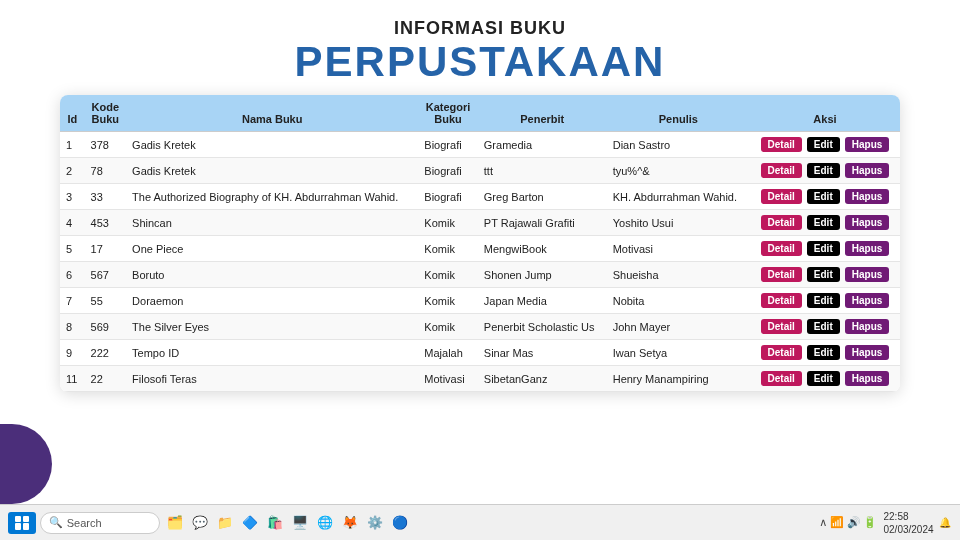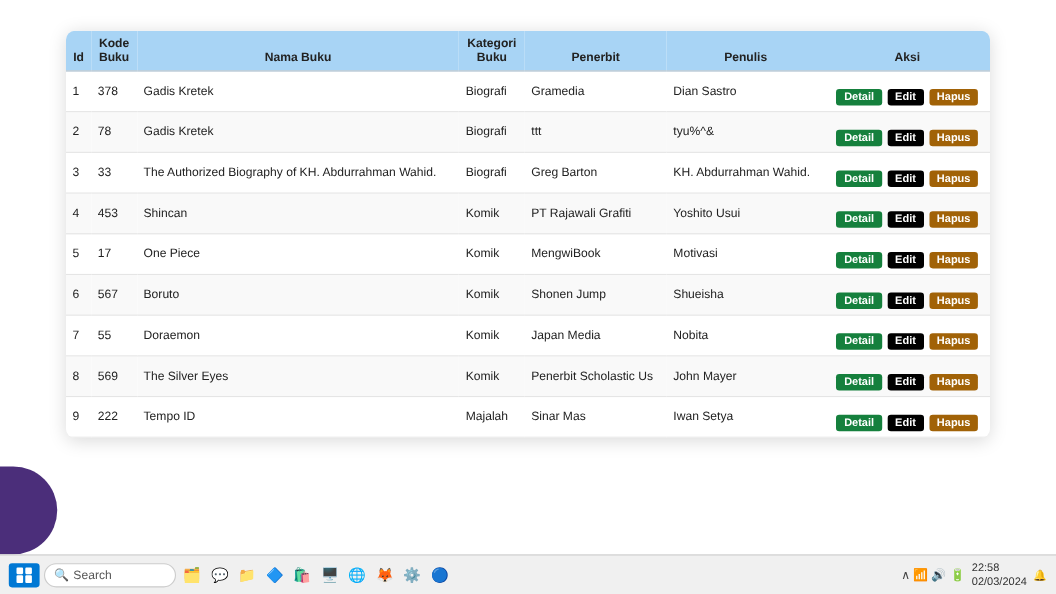--- a/index.html
+++ b/index.html
@@ -86,23 +86,23 @@
       display: inline-block;
       padding: 2px 7px;
       border-radius: 3px;
       font-size: 10px;
       font-weight: 600;
       color: #fff;
       border: none;
       cursor: pointer;
       margin: 0 1px;
     }
-    .btn-detail { background: #15803d; margin-top: 11px; }
+    .btn-detail { background: #be185d; }
     .btn-edit   { background: #000000; }
-    .btn-hapus  { background: #a16207; }
+    .btn-hapus  { background: #701a75; }
 
     .aksi-cell {
       text-align: center;
       white-space: nowrap;
     }
 
     
     .deco-shape {
       position: absolute;
       left: 0;
@@ -203,20 +203,22 @@
     }
     .sys-icon {
       font-size: 11px;
       color: #444;
     }
   </style>
 </head>
 <body>
 
 <div class="header">
+  <div class="header-subtitle">INFORMASI BUKU</div>
+  <div class="header-title">PERPUSTAKAAN</div>
 </div>
 
 <div class="main-area">
   <div class="table-container">
     <table>
       <thead>
         <tr>
           <th>Id</th>
           <th>Kode<br>Buku</th>
           <th>Nama Buku</th>
@@ -331,20 +333,33 @@
         <button class="btn btn-hapus">Hapus</button>
       </td>
     </tr>
           <tr>
       <td>9</td>
       <td>222</td>
       <td>Tempo ID</td>
       <td>Majalah</td>
       <td>Sinar Mas</td>
       <td>Iwan Setya</td>
+      <td class="aksi-cell">
+        <button class="btn btn-detail">Detail</button>
+        <button class="btn btn-edit">Edit</button>
+        <button class="btn btn-hapus">Hapus</button>
+      </td>
+    </tr>
+          <tr>
+      <td>11</td>
+      <td>22</td>
+      <td>Filosofi Teras</td>
+      <td>Motivasi</td>
+      <td>SibetanGanz</td>
+      <td>Henry Manampiring</td>
       <td class="aksi-cell">
         <button class="btn btn-detail">Detail</button>
         <button class="btn btn-edit">Edit</button>
         <button class="btn btn-hapus">Hapus</button>
       </td>
     </tr>
         </tbody>
     </table>
   </div>
 </div>

